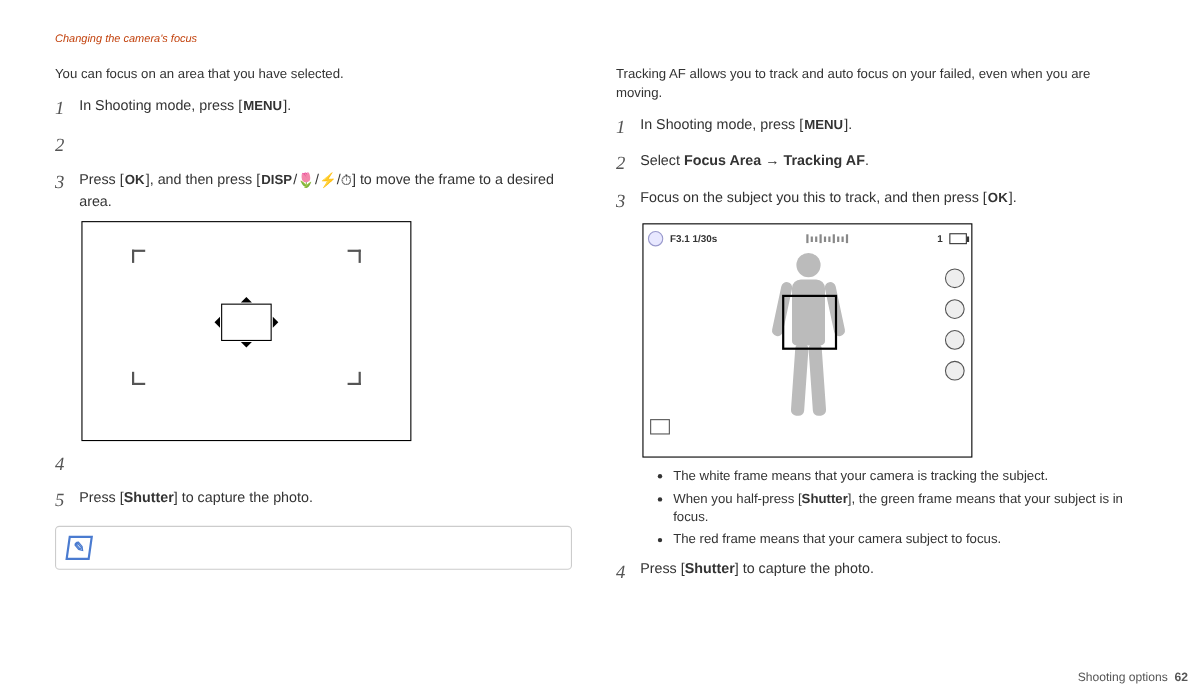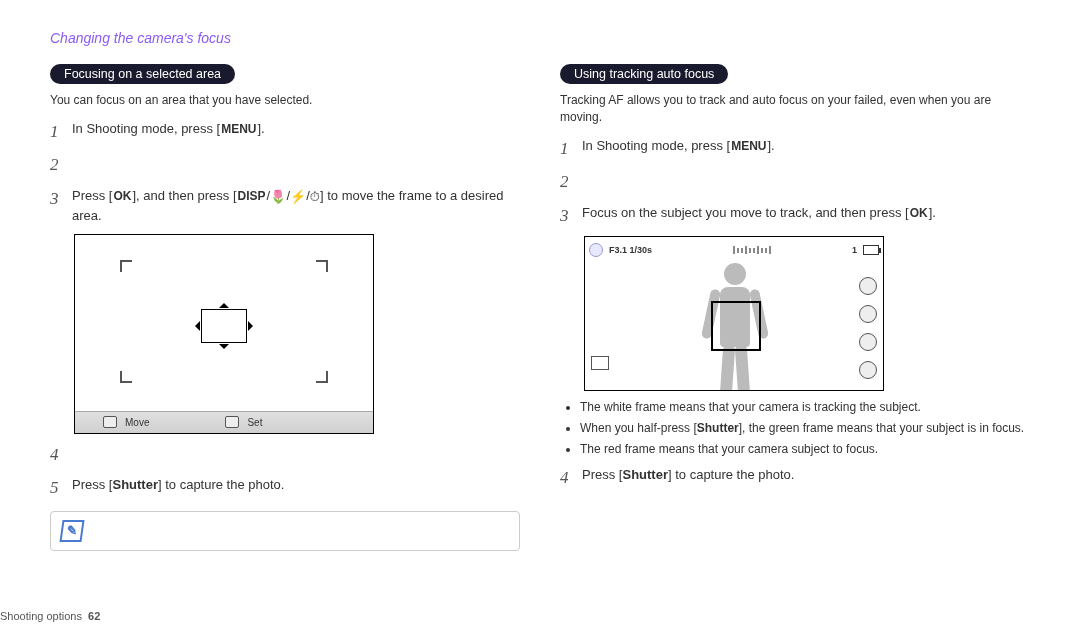--- a/index.html
+++ b/index.html
@@ -8,22 +8,22 @@
     font-size: 12.5px;
     color: #333;
     background: #fff;
     width: 1080px;
     height: 630px;
     padding: 30px 50px 10px 50px;
     position: relative;
   }
   .page-title {
     font-style: italic;
-    color: #8b5cf6;
-    font-size: 14px;
+    color: #c2410c;
+    font-size: 10px;
     margin-bottom: 18px;
   }
   .cols { display: flex; gap: 40px; }
   .col { flex: 1; }
   .pill {
     display: inline-block;
     background: #1a1a2e;
     color: #fff;
     border-radius: 12px;
     padding: 3px 14px;
@@ -101,21 +101,21 @@
     margin-left: 0;
   }
   .note-icon{
     width:22px;height:22px;border:2px solid #4a7bd0;color:#4a7bd0;
     display:flex;align-items:center;justify-content:center;
     font-weight:bold; flex-shrink:0; font-size:13px;
     transform: skew(-8deg);
   }
   
   .screen {
-    width:300px;height:155px;
+    width:300px;height:213px;
     border:1.5px solid #000;
     margin:6px 0 8px 24px;
     position:relative;
     background:#fff;
     overflow:hidden;
   }
   .screen .topbar{
     position:absolute;top:4px;left:4px;right:4px;height:18px;
     display:flex;align-items:center;font-size:9px;gap:6px;
   }
@@ -138,36 +138,35 @@
   .person .leg{position:absolute;width:12px;height:66px;background:#bbb;border-radius:5px;top:82px;}
   .person .leg.l{left:18px;transform:rotate(4deg);}
   .person .leg.r{right:18px;transform:rotate(-4deg);}
   .track-box{
     position:absolute;left:126px;top:64px;width:50px;height:50px;border:2px solid #000;background:transparent;
   }
   .side-icons{position:absolute;right:6px;top:40px;display:flex;flex-direction:column;gap:10px;}
   .side-icons .si{width:18px;height:18px;border:1px solid #555;border-radius:50%;background:#eee;}
   .bl-ico{position:absolute;left:6px;bottom:20px;width:18px;height:14px;border:1px solid #555;}
   .footer{
-    position:absolute;bottom:8px;left:0;right:0;text-align:left;
+    position:absolute;bottom:8px;left:0;right:0;text-align:right;
     font-size:11px;color:#555;
   }
   .icon-inline{
     display:inline-block;vertical-align:middle;
   }
 </style>
 </head>
 <body>
 
 <div class="page-title">Changing the camera's focus</div>
 
 <div class="cols">
 
   <div class="col">
-    <div class="pill">Focusing on a selected area</div>
     <div class="intro">You can focus on an area that you have selected.</div>
 
     <ol class="steps">
       <li>
         <span class="num">1</span>
         <span class="step-body">
           <span>In Shooting mode, press [</span><span class="key">MENU</span><span>].</span>
         </span>
       </li>
       <li>
@@ -186,64 +185,59 @@
       <div class="corner c-tl"></div>
       <div class="corner c-tr"></div>
       <div class="corner c-bl"></div>
       <div class="corner c-br"></div>
       <div class="focus-box">
         <div class="tri up"></div>
         <div class="tri down"></div>
         <div class="tri left"></div>
         <div class="tri right"></div>
       </div>
-      <div class="diagram-bar">
-        <span class="dbicon"></span>
-        <span>Move</span>
-        <span class="sp"></span>
-        <span class="dbicon"></span>
-        <span>Set</span>
-      </div>
     </div>
 
     <ol class="steps">
       <li>
         <span class="num">4</span>
       </li>
       <li>
         <span class="num">5</span>
         <span class="step-body">
           <span>Press [</span><b>Shutter</b><span>] to capture the photo.</span>
         </span>
       </li>
     </ol>
 
     <div class="note-box">
       <div class="note-icon">✎</div>
     </div>
   </div>
 
   <div class="col">
-    <div class="pill">Using tracking auto focus</div>
     <div class="intro">Tracking AF allows you to track and auto focus on your failed, even when you are moving.</div>
 
     <ol class="steps">
       <li>
         <span class="num">1</span>
         <span class="step-body">
           <span>In Shooting mode, press [</span><span class="key">MENU</span><span>].</span>
         </span>
       </li>
       <li>
         <span class="num">2</span>
+        <span class="step-body">
+          <span>Select </span><b>Focus Area</b><span> → </span><b>Tracking AF</b><span>.</span>
+        </span>
       </li>
       <li>
         <span class="num">3</span>
         <span class="step-body">
-          <span>Focus on the subject you move to track, and then press [</span><span class="key">OK</span><span>].</span>
+          <span>Focus on the subject you this to track, and then press [</span><span class="key">OK</span><span>].</span>
         </span>
       </li>
     </ol>
 
     
     <div class="screen">
       <div class="topbar">
         <span class="ico"></span>
         <span style="font-weight:bold">F3.1 1/30s</span>
         <div class="ev">
@@ -272,21 +266,21 @@
       <div class="track-box"></div>
       <div class="side-icons">
         <div class="si"></div>
         <div class="si"></div>
         <div class="si"></div>
         <div class="si"></div>
       </div>
       <div class="bl-ico"></div>
     </div>
 
-    <ul class="sub-bullets" style="margin-left:20px;">
+    <ul class="sub-bullets" style="margin-left:52px;">
       <li>The white frame means that your camera is tracking the subject.</li>
       <li>
         <span>When you half-press [</span><b>Shutter</b><span>], the green frame means that your subject is in focus.</span>
       </li>
       <li>The red frame means that your camera subject to focus.</li>
     </ul>
 
     <ol class="steps" style="margin-top:8px;">
       <li>
         <span class="num">4</span>

